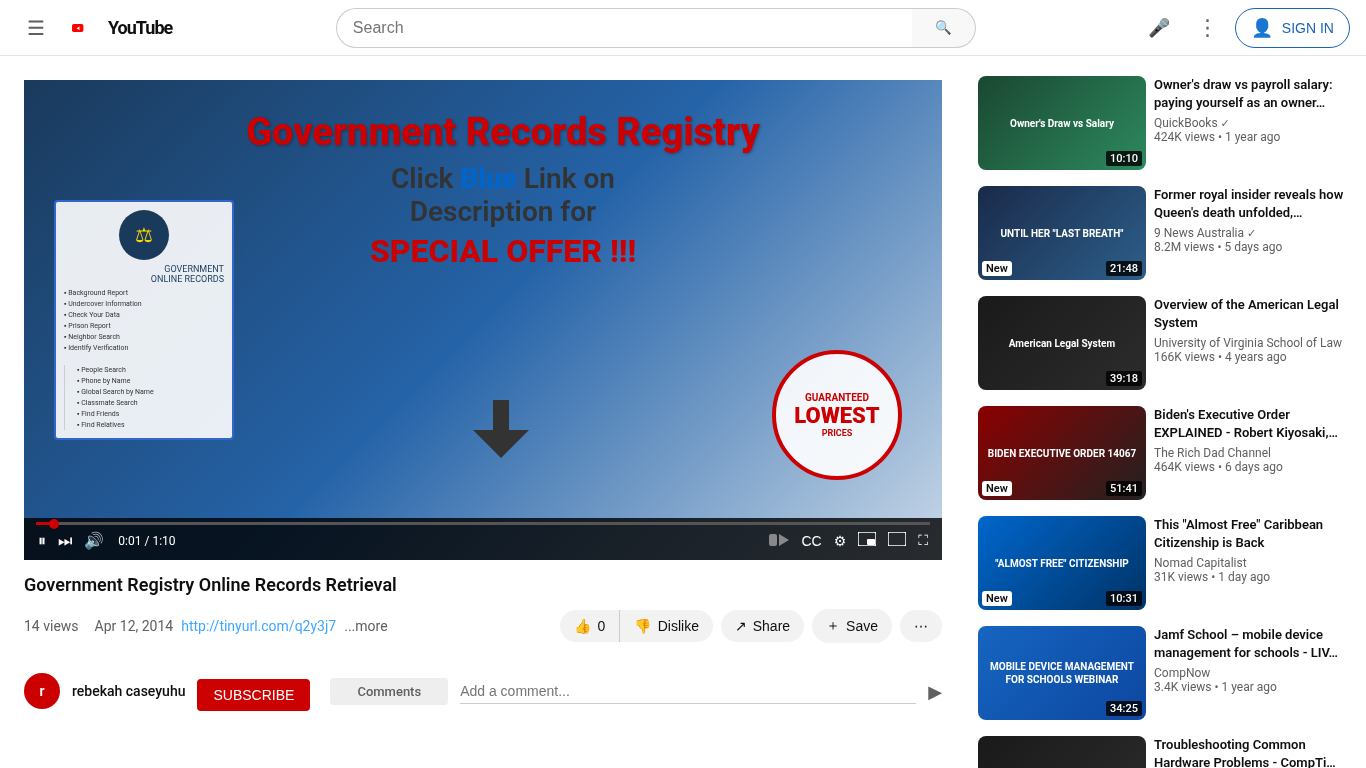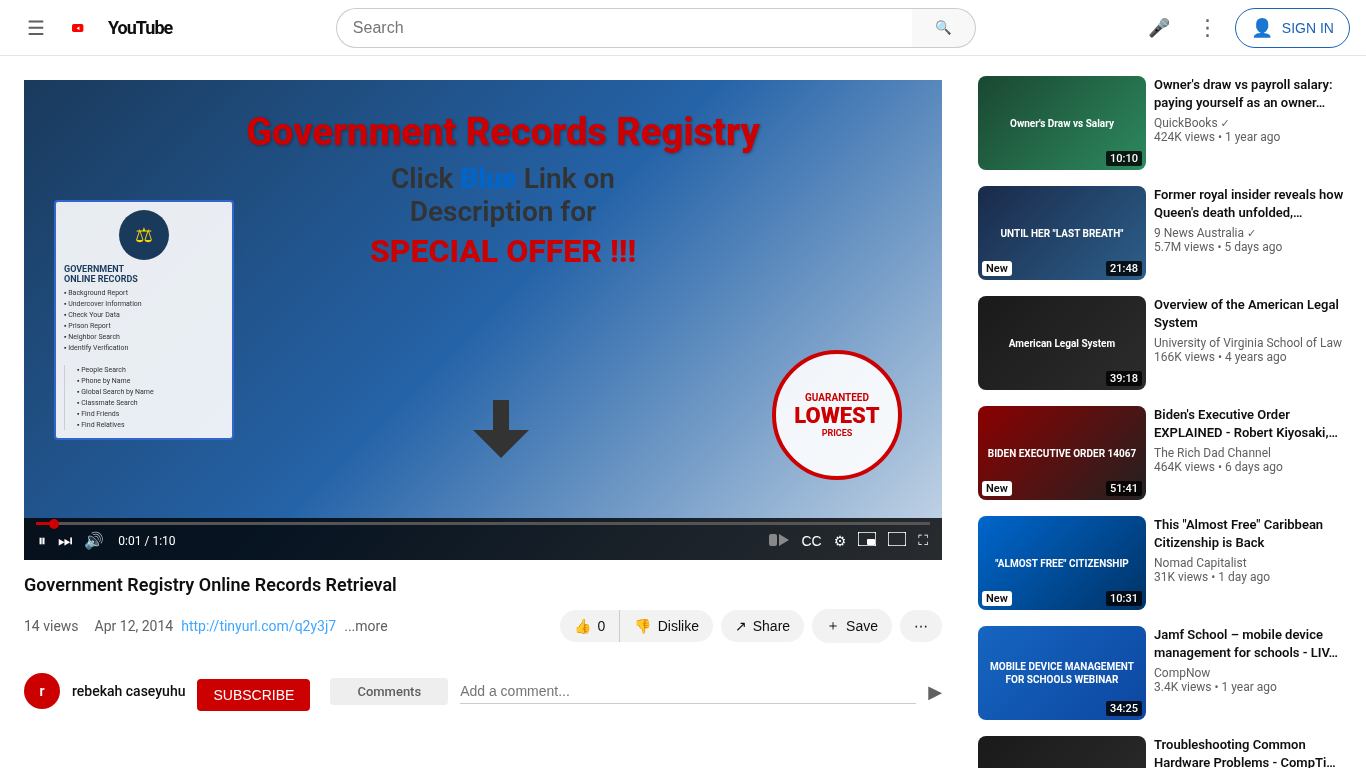--- a/index.html
+++ b/index.html
@@ -64,21 +64,21 @@
     .video-left-panel {
       position: absolute; left: 30px; top: 50%; transform: translateY(-50%);
       width: 180px; background: rgba(255,255,255,0.9); border: 2px solid #3366cc;
       border-radius: 4px; padding: 8px;
     }
     .gov-seal {
       width: 50px; height: 50px; background: #1a3a5c; border-radius: 50%;
       margin: 0 auto 4px; display: flex; align-items: center; justify-content: center;
       color: #ffd700; font-size: 20px;
     }
-    .gov-panel-title { font-size: 9px; font-weight: 700; color: #1a3a5c; text-align: left; }
+    .gov-panel-title { font-size: 9px; font-weight: 400; color: #1a3a5c; text-align: right; }
     .gov-panel-rows { display: flex; flex-direction: column; gap: 1px; margin-top: 4px; }
     .gov-panel-row { font-size: 7px; color: #333; padding: 1px 0; }
 
     .special-offer-badge {
       position: absolute; right: 40px; bottom: 80px;
       width: 130px; height: 130px;
       border-radius: 50%; border: 4px solid #cc0000;
       display: flex; align-items: center; justify-content: center; flex-direction: column;
       background: rgba(255,255,255,0.9);
     }
@@ -382,21 +382,21 @@
   </div>
         <div class="sidebar-item">
     <div class="sidebar-thumb" style="background: linear-gradient(135deg,#1a2a4a,#2c5f8a); color:#fff;">
       <div class="thumb-inner" style="font-size:10px; font-weight:700;">UNTIL HER "LAST BREATH"</div>
       <div class="thumb-duration">21:48</div>
       <div class="thumb-new-badge">New</div>
     </div>
     <div class="sidebar-info">
       <div class="sidebar-title">Former royal insider reveals how Queen's death unfolded,…</div>
       <div class="sidebar-channel">9 News Australia <span class="verified-icon">✓</span></div>
-      <div class="sidebar-stats">5.7M views • 5 days ago</div>
+      <div class="sidebar-stats">8.2M views • 5 days ago</div>
     </div>
   </div>
         <div class="sidebar-item">
     <div class="sidebar-thumb" style="background: linear-gradient(135deg,#1a1a1a,#2c2c2c); color:#fff;">
       <div class="thumb-inner" style="font-size:10px; font-weight:700;">American Legal System</div>
       <div class="thumb-duration">39:18</div>
 
     </div>
     <div class="sidebar-info">
       <div class="sidebar-title">Overview of the American Legal System</div>

